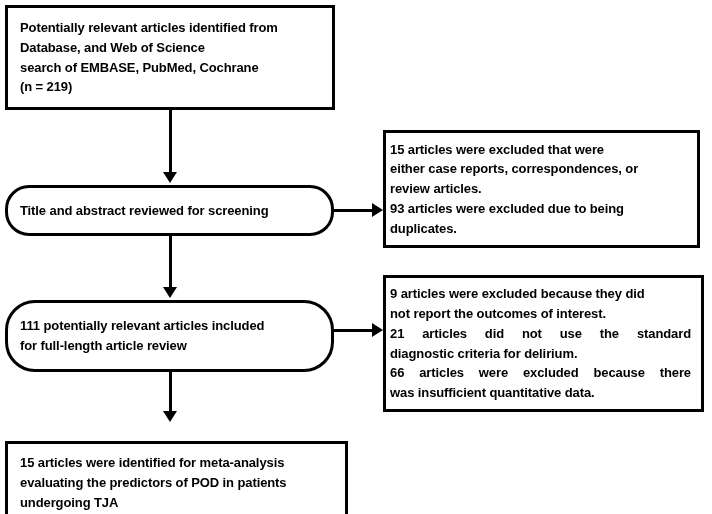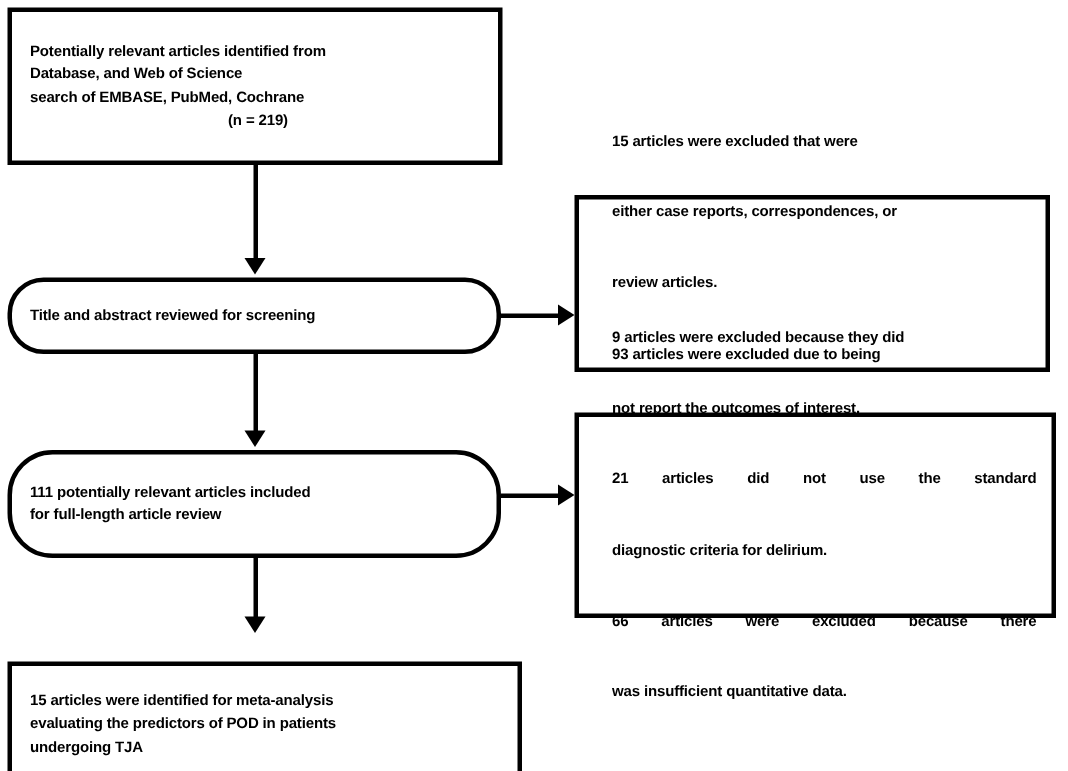--- a/index.html
+++ b/index.html
@@ -15,39 +15,39 @@
     font-family: "Liberation Sans", sans-serif;
     overflow: hidden;
   }
   .flow-box {
     position: absolute;
     box-sizing: border-box;
     border: 3px solid #000000;
     background: #ffffff;
     color: #000000;
     font-weight: bold;
-    font-size: 10px;
+    font-size: 13px;
     line-height: 1.52;
     letter-spacing: -0.1px;
     display: flex;
     flex-direction: column;
     justify-content: center;
   }
   .flow-box .line {
     display: block;
     white-space: pre;
   }
-  .line.center { text-align: center; }
+  .line.center { text-align: left; }
   .line.justify {
     text-align: justify;
     text-align-last: justify;
     white-space: normal;
   }
   .box-pad-left { padding-left: 12px; padding-right: 8px; }
-  .box-pad-right { padding-left: 22px; padding-right: 10px; gap: 32px; }
+  .box-pad-right { padding-left: 4px; padding-right: 10px; }
 
   
   .v-line {
     position: absolute;
     width: 3px;
     background: #000000;
   }
   .h-line {
     position: absolute;
     height: 3px;

